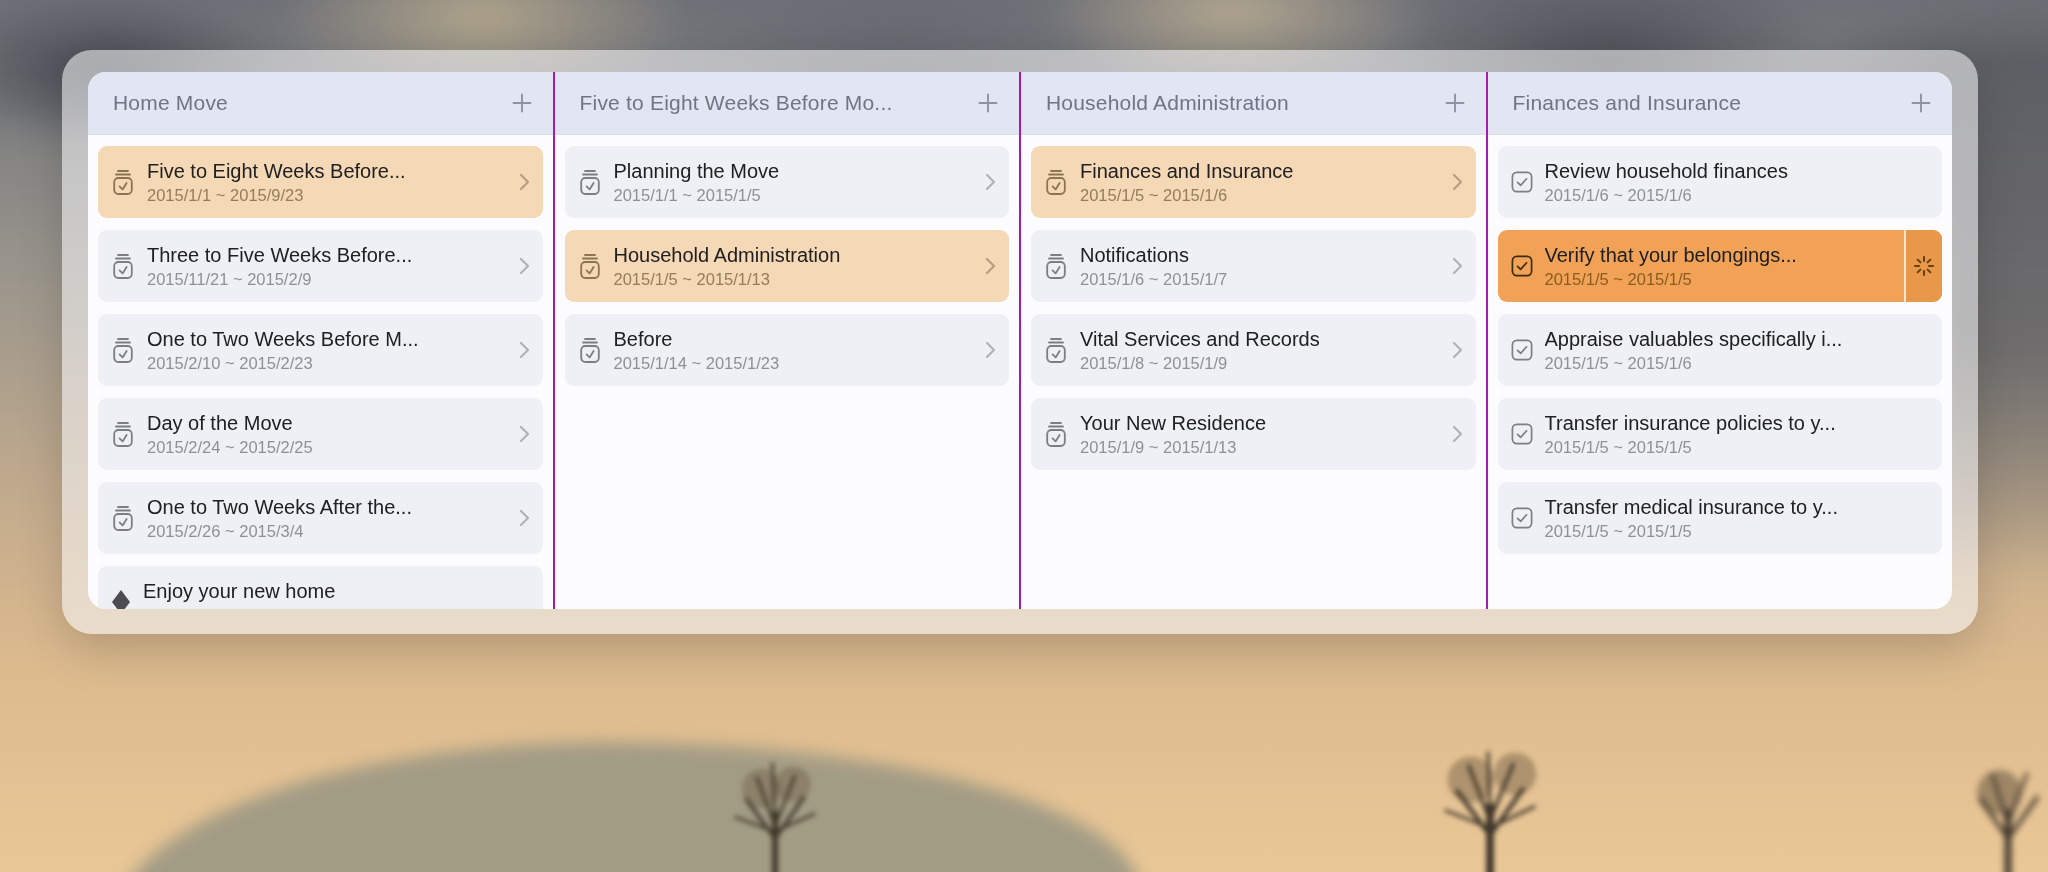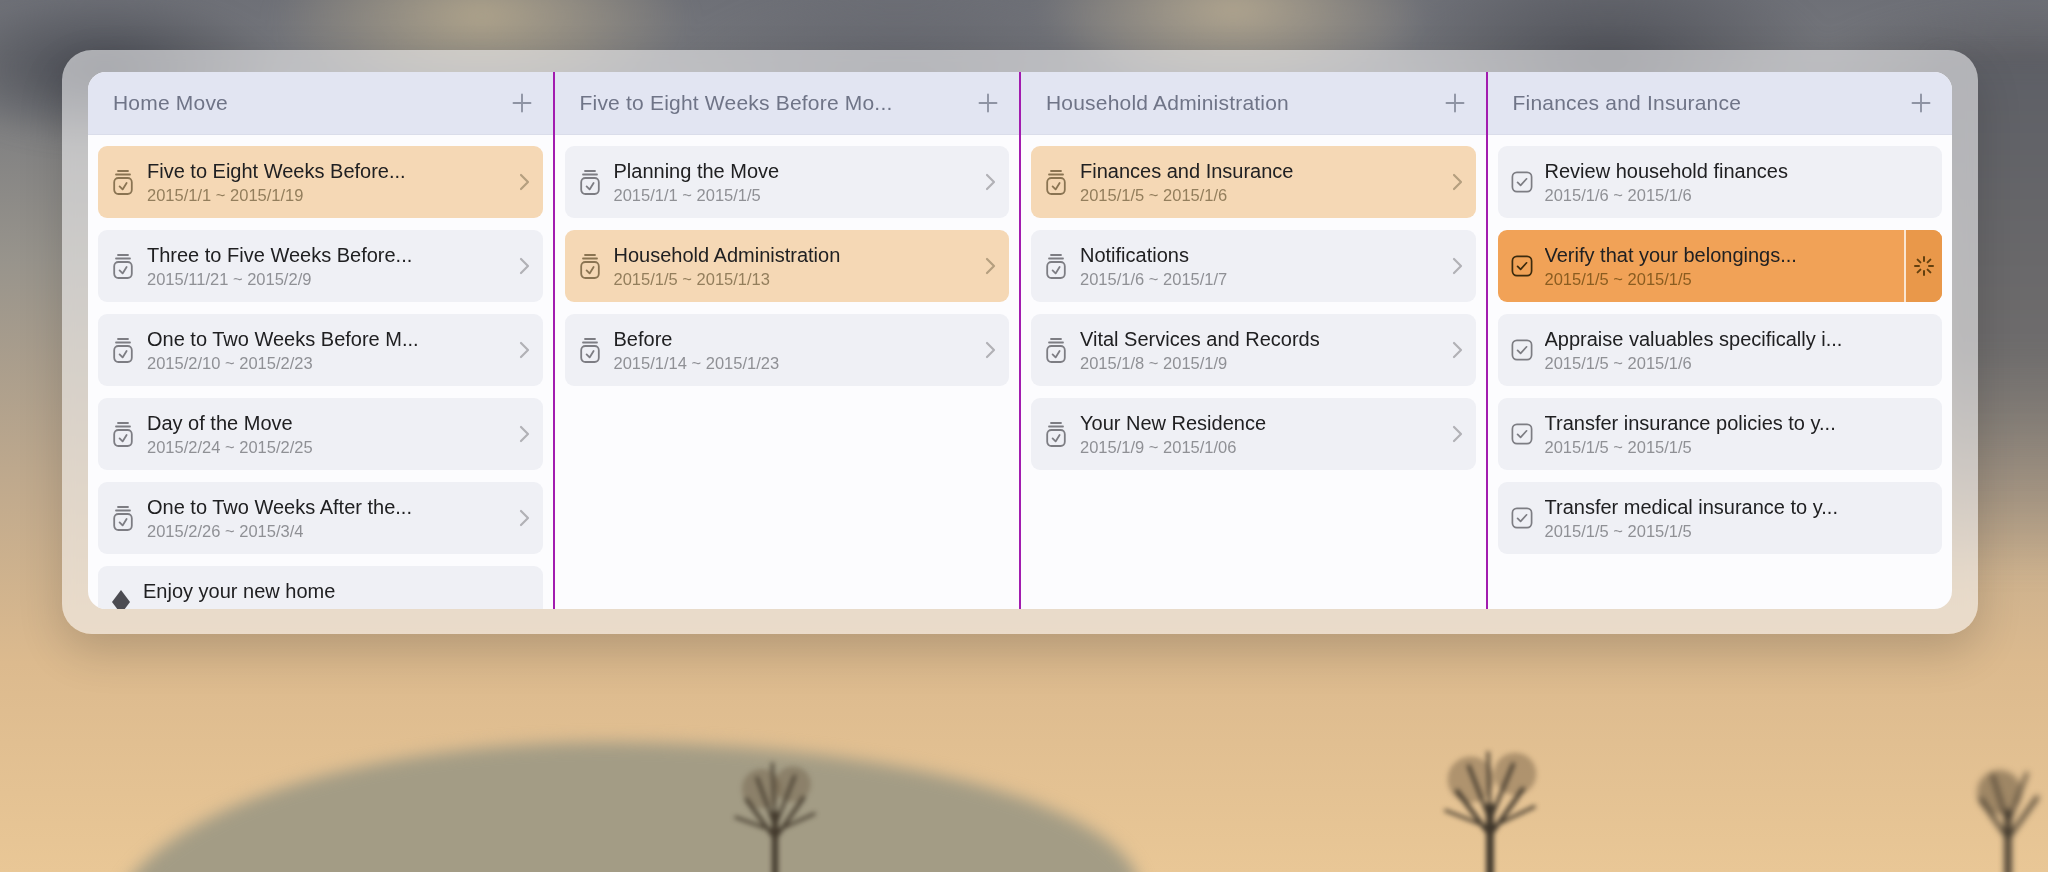--- a/index.html
+++ b/index.html
@@ -155,21 +155,21 @@
           <span class="ico-wrap">
             <svg width="24" height="27" viewBox="0 0 24 27" fill="none" stroke="currentColor" stroke-width="1.8" stroke-linecap="round" stroke-linejoin="round">
                 <path d="M7 2 H17"></path>
                 <path d="M5 5.5 H19"></path>
                 <rect x="3.2" y="9" width="17.6" height="16" rx="4.2"></rect>
                 <path d="M8.6 17.4 l3 3 L15.6 14"></path>
               </svg>
           </span>
           <span class="txt">
             <span class="t">Five to Eight Weeks Before...</span>
-            <span class="d">2015/1/1 ~ 2015/1/19</span>
+            <span class="d">2015/1/1 ~ 2015/9/23</span>
           </span>
           <span class="chev">
               <svg width="11" height="18" viewBox="0 0 11 18">
                 <path d="M2 2 L9 9 L2 16" fill="none" stroke="currentColor" stroke-width="2.2" stroke-linecap="round" stroke-linejoin="round"></path>
               </svg>
             </span>
         </article>
 
         <article class="card">
           <span class="ico-wrap">
@@ -415,21 +415,21 @@
           <span class="ico-wrap">
             <svg width="24" height="27" viewBox="0 0 24 27" fill="none" stroke="currentColor" stroke-width="1.8" stroke-linecap="round" stroke-linejoin="round">
                 <path d="M7 2 H17"></path>
                 <path d="M5 5.5 H19"></path>
                 <rect x="3.2" y="9" width="17.6" height="16" rx="4.2"></rect>
                 <path d="M8.6 17.4 l3 3 L15.6 14"></path>
               </svg>
           </span>
           <span class="txt">
             <span class="t">Your New Residence</span>
-            <span class="d">2015/1/9 ~ 2015/1/06</span>
+            <span class="d">2015/1/9 ~ 2015/1/13</span>
           </span>
           <span class="chev">
               <svg width="11" height="18" viewBox="0 0 11 18">
                 <path d="M2 2 L9 9 L2 16" fill="none" stroke="currentColor" stroke-width="2.2" stroke-linecap="round" stroke-linejoin="round"></path>
               </svg>
             </span>
         </article>
 
       </div>
     </section>

